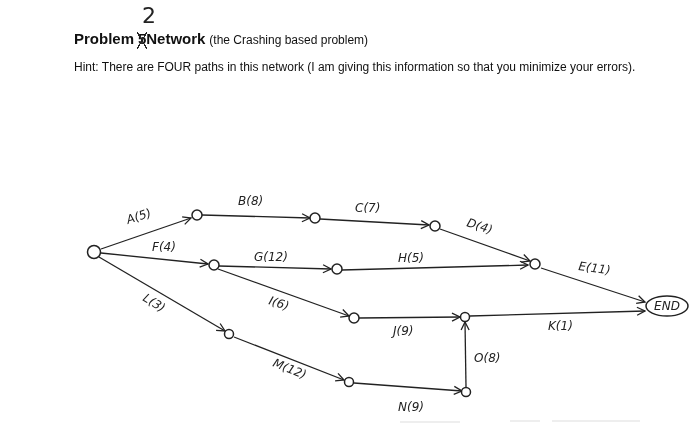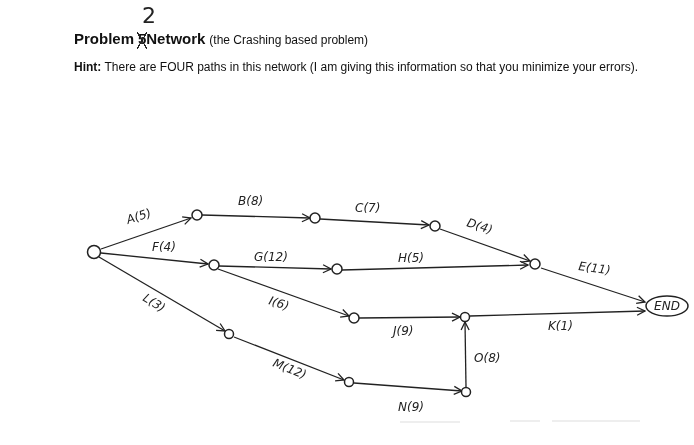--- a/index.html
+++ b/index.html
@@ -9,21 +9,21 @@
     .title-row .bold { font-weight: bold; font-size: 15px; }
     .title-row .paren { font-size: 12px; }
     .struck { position: relative; display: inline-block; font-weight: bold; font-size: 15px; }
     .struck::after { content: ""; position: absolute; left: -1px; right: -1px; top: 2px; bottom: -2px;
       background:
         linear-gradient(to bottom right, transparent 46%, #222 47%, #222 53%, transparent 54%),
         linear-gradient(to bottom left, transparent 46%, #222 47%, #222 53%, transparent 54%); }
     .hand-num { position: absolute; left: 142px; top: 3px; font-family: "DejaVu Sans", sans-serif;
       font-size: 22px; font-weight: normal; color: #222; }
     .hint { position: absolute; left: 74px; top: 57px; width: 600px; font-size: 12px; line-height: 21px; }
-    .hint b { font-weight: bold; }
+    .hint b { font-weight: normal; }
     svg.net { position: absolute; left: 0; top: 0; }
     .lbl { font-family: "DejaVu Sans", sans-serif; font-size: 12px; fill: #222; font-style: italic; }
   </style>
 </head>
 <body>
 
 <div class="hand-num">2</div>
 
 <div class="title-row">
   <span class="bold">Problem</span>

